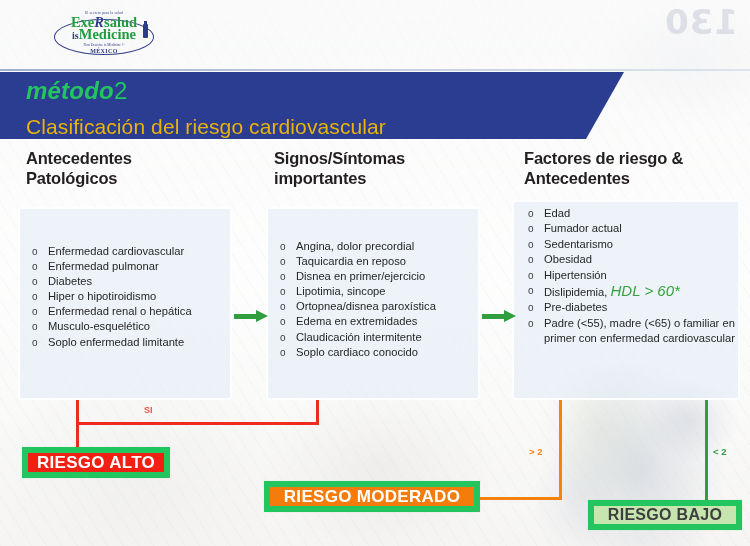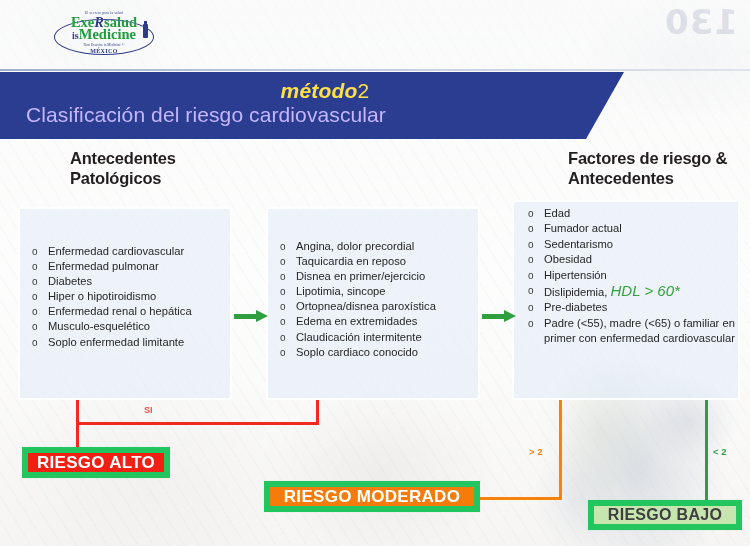--- a/index.html
+++ b/index.html
@@ -154,46 +154,45 @@
     box-shadow: 0 1px 0 rgba(255,255,255,.5);
   }
   .banner-top-line {
     position: absolute;
     left: 0; top: 69px;
     width: 750px; height: 2px;
     background: linear-gradient(90deg, #9fb0cc, #c9d3e4 60%, #dfe5ee);
   }
   .banner-inner { padding: 7px 0 0 26px; }
   .banner-l1 {
-    font-size: 21px;
+    font-size: 24px;
     font-weight: bold;
     font-style: italic;
-    color: #fde047;
+    color: #22c55e;
     letter-spacing: .2px;
     line-height: 23px;
-    text-align: center;
   }
   .banner-l1 .num { font-weight: normal; font-style: normal; }
   .banner-l2 {
     font-size: 21px;
-    color: #c4b5fd;
+    color: #eab308;
     line-height: 26px;
     letter-spacing: .1px;
+    margin-top: 12px;
   }
 
   
   .col-head {
     position: absolute;
     font-size: 16.5px;
     font-weight: bold;
     color: #231f20;
     line-height: 20px;
     letter-spacing: -0.2px;
     text-shadow: 0 0 3px rgba(255,255,255,.85);
-    margin-left: 44px;
   }
   #head-1 { left: 26px;  top: 148px; width: 210px; }
   #head-2 { left: 274px; top: 148px; width: 210px; }
   #head-3 { left: 524px; top: 148px; width: 220px; }
 
   
   .box {
     position: absolute;
     background: rgba(226,236,247,0.58);
     border: 2px solid rgba(255,255,255,0.92);
@@ -351,20 +350,24 @@
   <div class="banner">
     <div class="banner-inner">
       <div class="banner-l1"><span>método</span><span class="num">2</span></div>
       <div class="banner-l2">Clasificación del riesgo cardiovascular</div>
     </div>
   </div>
 
   <div class="col-head" id="head-1">
     <div>Antecedentes</div>
     <div>Patológicos</div>
+  </div>
+  <div class="col-head" id="head-2">
+    <div>Signos/Síntomas</div>
+    <div>importantes</div>
   </div>
   <div class="col-head" id="head-3">
     <div>Factores de riesgo &amp;</div>
     <div>Antecedentes</div>
   </div>
 
   <div class="box" id="box-1">
     <ul>
       <li><span class="marker">o</span><span>Enfermedad cardiovascular</span></li>
       <li><span class="marker">o</span><span>Enfermedad pulmonar</span></li>

